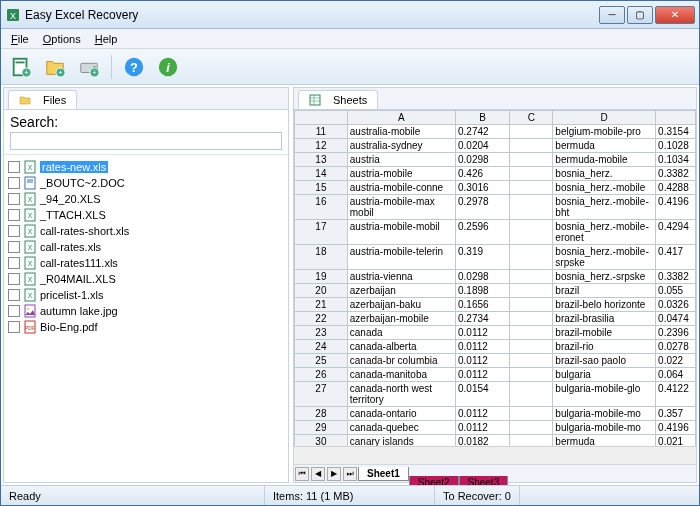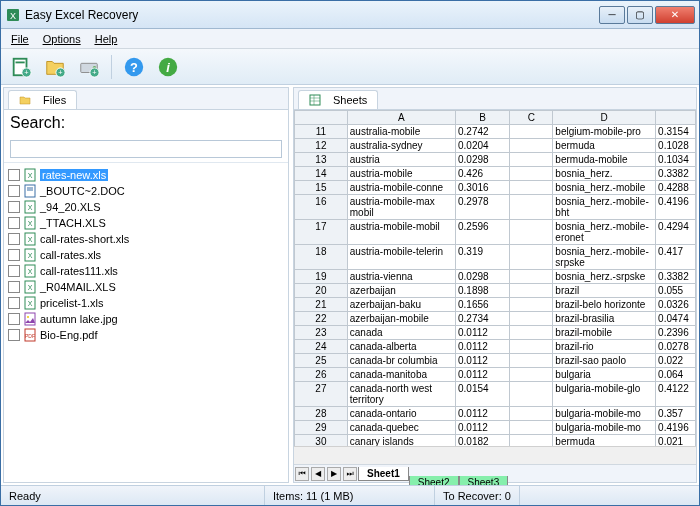--- a/index.html
+++ b/index.html
@@ -5,36 +5,36 @@
 * { box-sizing: border-box; margin: 0; padding: 0; }
 body { font-family: Tahoma, sans-serif; font-size: 11px; background: #e8f0f8; width: 700px; height: 506px; overflow: hidden; }
 .window { width: 700px; height: 506px; display: flex; flex-direction: column; border: 1px solid #3a6ea5; background: #fff; }
 .titlebar { height: 28px; background: linear-gradient(to bottom, #eaf3fb, #d5e5f5); display: flex; align-items: center; padding: 0 4px; border-bottom: 1px solid #a0b8d0; }
 .titlebar .icon { width: 16px; height: 16px; margin-right: 4px; }
 .titlebar .title { flex: 1; color: #000; font-size: 12px; }
 .winbtns { display: flex; gap: 2px; }
 .winbtn { width: 26px; height: 18px; border: 1px solid #5a7a9a; border-radius: 2px; display: flex; align-items: center; justify-content: center; font-size: 10px; cursor: pointer; }
 .winbtn.min, .winbtn.max { background: linear-gradient(#e8f0f8,#c8dcf0); }
 .winbtn.close { background: linear-gradient(#f08070,#d04030); color: #fff; width: 40px; }
-.menubar { height: 20px; background: #f0f4fa; display: flex; align-items: center; padding: 0 4px; gap: 2px; border-bottom: 1px solid #d0d8e0; text-decoration: underline; }
+.menubar { height: 20px; background: #f0f4fa; display: flex; align-items: center; padding: 0 4px; gap: 2px; border-bottom: 1px solid #d0d8e0; }
 .menuitem { padding: 2px 6px; cursor: pointer; }
 .menuitem u { text-decoration: underline; }
 .toolbar { height: 36px; background: linear-gradient(#f4f8fc,#e0ecf6); border-bottom: 1px solid #c0d0e0; display: flex; align-items: center; padding: 0 6px; gap: 6px; }
 .tbtn { width: 28px; height: 28px; border: 1px solid transparent; border-radius: 3px; display: flex; align-items: center; justify-content: center; cursor: pointer; }
 .tbtn svg { width: 22px; height: 22px; }
 .sep { width: 1px; height: 24px; background: #c0d0e0; margin: 0 2px; }
 .main { flex: 1; display: flex; min-height: 0; }
 .panel { display: flex; flex-direction: column; border: 1px solid #c8d4e0; margin: 2px; background: #fff; }
 .panel.left { width: 286px; }
 .panel.right { flex: 1; }
 .tabrow { height: 22px; display: flex; align-items: flex-end; padding: 0 4px; background: #f0f4fa; border-bottom: 1px solid #c8d4e0; }
 .tab { padding: 3px 10px; border: 1px solid #c8d4e0; border-bottom: none; background: #fff; border-radius: 3px 3px 0 0; display: flex; align-items: center; gap: 12px; cursor: pointer; font-size: 11px; }
 .tab .ticon { width: 12px; height: 12px; }
 .searchrow { padding: 4px 6px; border-bottom: 1px solid #e0e8f0; }
-.searchrow label { display: block; font-size: 16px; margin-bottom: 8px; }
+.searchrow label { display: block; font-size: 14px; margin-bottom: 2px; }
 .searchrow input { width: 100%; height: 18px; border: 1px solid #b8c8d8; padding: 0 3px; font-size: 11px; }
 .filetree { flex: 1; overflow: auto; padding: 4px 2px; }
 .fileitem { display: flex; align-items: center; padding: 1px 2px; gap: 3px; cursor: pointer; white-space: nowrap; }
 .fileitem .cb { width: 12px; height: 12px; border: 1px solid #888; background: #fff; }
 .fileitem .ficon { width: 14px; height: 14px; display: inline-flex; align-items: center; justify-content: center; }
 .fileitem.selected .fname { background: #3399ff; color: #fff; padding: 0 2px; text-align: center; }
 .sheetarea { flex: 1; display: flex; flex-direction: column; min-height: 0; }
 .grid { flex: 1; overflow: auto; position: relative; }
 table { border-collapse: collapse; font-size: 10px; }
 th, td { border: 1px solid #c0c8d0; padding: 1px 2px; text-align: left; background: #fff; vertical-align: top; }
@@ -43,21 +43,21 @@
 td.colA { width: 110px; }
 td.colB { width: 55px; }
 td.colC { width: 44px; }
 td.colD { width: 104px; }
 td.colE { width: 40px; }
 .hscroll { height: 18px; background: #f0f0f0; border-top: 1px solid #d0d0d0; display: flex; align-items: center; }
 .sheettabs { height: 18px; display: flex; align-items: center; background: #f0f4fa; border-top: 1px solid #d0d8e0; }
 .navbtn { width: 14px; height: 14px; border: 1px solid #aaa; background: #eee; margin: 0 1px; display: flex; align-items: center; justify-content: center; font-size: 8px; cursor: pointer; }
 .stab { padding: 1px 8px; border: 1px solid #888; border-top: none; background: #fff; font-size: 10px; cursor: pointer; }
 .stab.active { font-weight: bold; background: #fff; }
-.stab.inactive { background: #86efac; margin-top: 18px; }
+.stab.inactive { background: #be185d; margin-top: 18px; }
 .statusbar { height: 20px; background: linear-gradient(#f0f4fa,#dce8f4); border-top: 1px solid #c0d0e0; display: flex; align-items: center; font-size: 11px; }
 .statuscell { padding: 0 8px; border-right: 1px solid #c0d0e0; height: 100%; display: flex; align-items: center; }
 .statuscell.s1 { width: 264px; }
 .statuscell.s2 { width: 170px; }
 .xlsicon { fill: #2e8b57; }
 .pdficon { fill: #c0392b; }
 </style>
 </head>
 <body>
 

